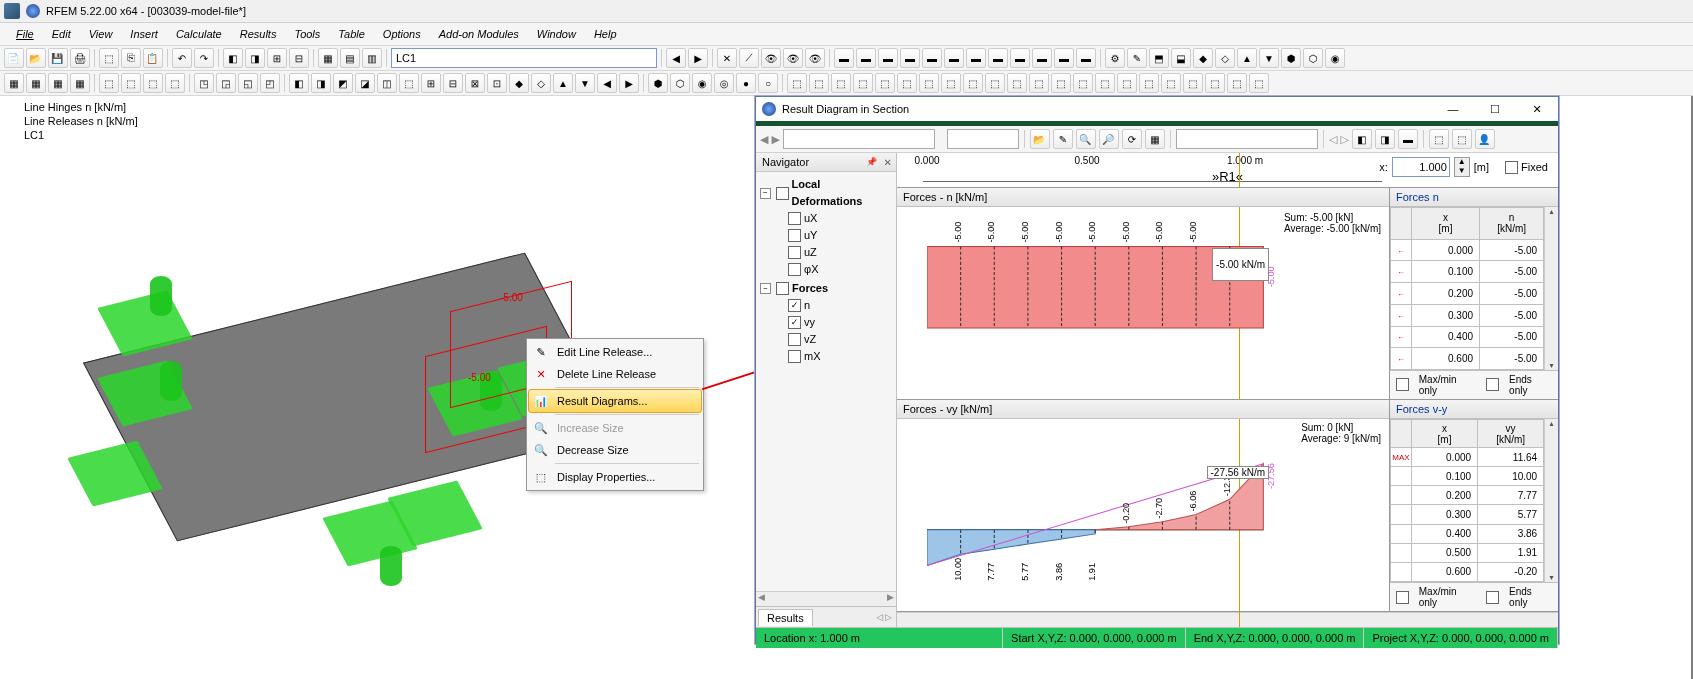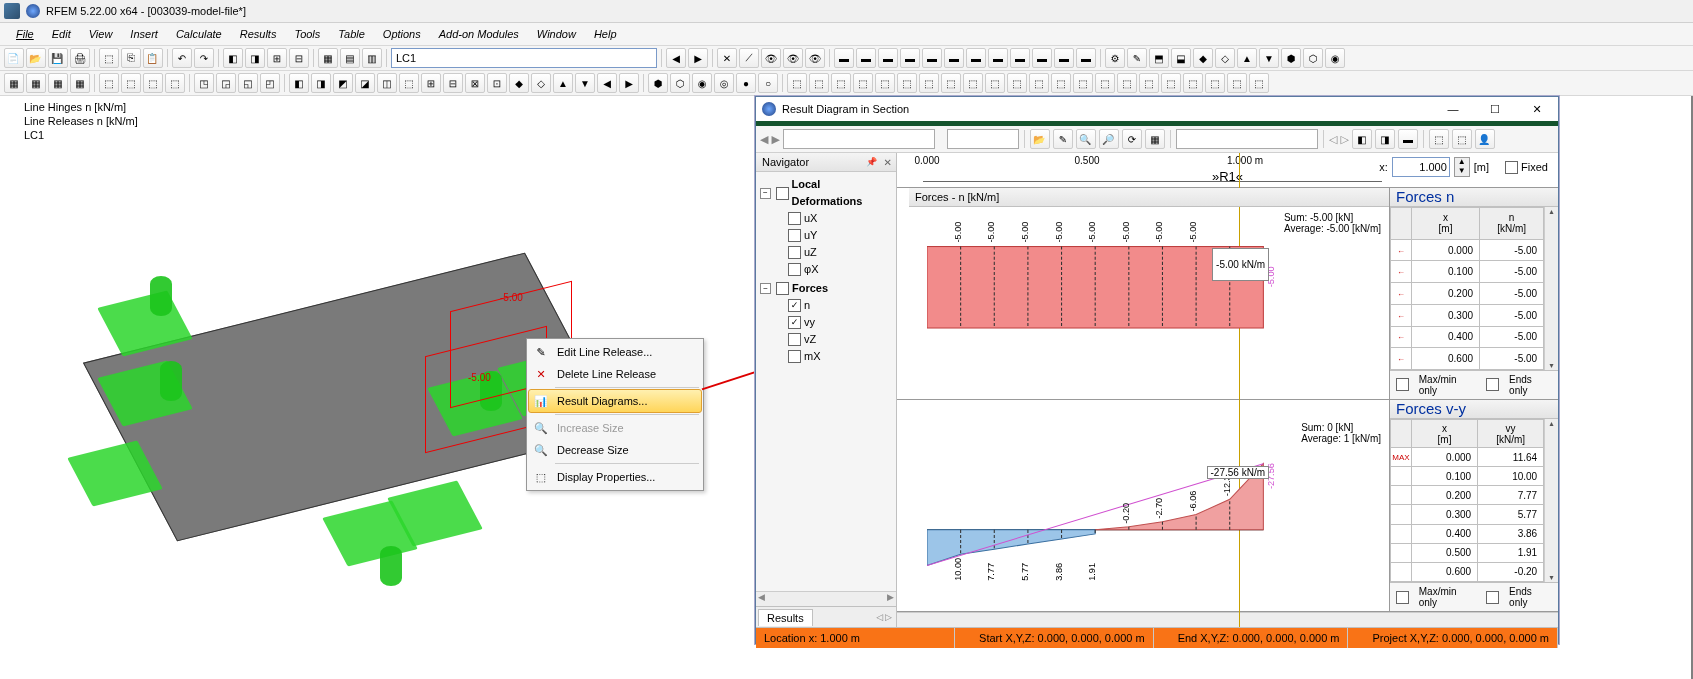--- a/index.html
+++ b/index.html
@@ -56,32 +56,32 @@
 .axis-top .tick{position:absolute;top:2px;transform:translateX(-50%);}
 .axis-top .r1{position:absolute;left:50%;top:16px;transform:translateX(-50%);font-size:13px;}
 .axis-top .xbox{position:absolute;right:10px;top:4px;display:flex;align-items:center;gap:4px;font-size:11px;}
 .axis-top .xbox input{width:52px;height:16px;text-align:right;border:1px solid #7a9ac9;font-size:11px;}
 .axis-top .xbox .ud{width:14px;height:18px;border:1px solid #999;background:#eee;font-size:8px;display:flex;flex-direction:column;}
 .axis-top .xbox .ud span{flex:1;text-align:center;line-height:8px;}
 .axis-top .fixed{display:flex;align-items:center;gap:3px;}
 .axis-top .fixed .cb{width:11px;height:11px;border:1px solid #666;background:#fff;}
 .chart-row{display:flex;border-bottom:1px solid #999;}
 .chart-area{flex:1;position:relative;border-right:1px solid #999;}
-.chart-area .hd{position:absolute;left:0;top:0;right:0;height:18px;background:linear-gradient(#f4f4f4,#e4e4e4);border-bottom:1px solid #c0c0c0;padding-left:6px;font-size:11px;display:flex;align-items:center;margin-left:12px;}
+.chart-area .hd{position:absolute;left:0;top:0;right:0;height:18px;background:linear-gradient(#f4f4f4,#e4e4e4);border-bottom:1px solid #c0c0c0;padding-left:6px;font-size:11px;display:flex;align-items:center;}
 .chart-area .plot{position:absolute;left:30px;top:28px;right:10px;bottom:10px;}
 .chart-tbl{width:168px;background:#f6f6f6;display:flex;flex-direction:column;}
-.chart-tbl .hd{height:18px;background:linear-gradient(#f4f4f4,#e4e4e4);border-bottom:1px solid #c0c0c0;padding-left:6px;font-size:15px;display:flex;align-items:center;color:#0030a0;}
+.chart-tbl .hd{height:18px;background:linear-gradient(#f4f4f4,#e4e4e4);border-bottom:1px solid #c0c0c0;padding-left:6px;font-size:11px;display:flex;align-items:center;color:#0030a0;}
 .chart-tbl table{width:100%;border-collapse:collapse;font-size:10px;}
 .chart-tbl th{background:#eee;border:1px solid #c0c0c0;padding:1px 2px;font-weight:normal;text-align:center;line-height:11px;}
 .chart-tbl td{border:1px solid #c0c0c0;padding:1px 6px;text-align:right;background:#fff;height:14px;}
 .chart-tbl td.mk{width:16px;text-align:center;padding:0;font-size:8px;color:#c00;}
 .chart-tbl .sb{width:14px;background:#eee;border-left:1px solid #ccc;}
 .chart-tbl .foot{display:flex;gap:10px;padding:3px 6px;font-size:10px;border-top:1px solid #c0c0c0;align-items:center;}
 .chart-tbl .foot .cb{width:11px;height:11px;border:1px solid #666;background:#fff;display:inline-block;}
-.status{height:20px;background:#f97316;border-top:1px solid #c0c0c0;display:flex;align-items:center;font-size:11px;gap:16px;}
+.status{height:20px;background:#22c55e;border-top:1px solid #c0c0c0;display:flex;align-items:center;font-size:11px;}
 .status .cell{padding:0 8px;border-right:1px solid #c8c8c8;height:100%;display:flex;align-items:center;}
 
 .plot text{font-size:9px;font-family:inherit;}
 </style>
 </head>
 <body>
 
 <div class="titlebar">
   <span class="ico"></span>
   <span style="width:14px;height:14px;background:radial-gradient(circle,#6fa8ff,#204080);border-radius:50%;"></span>
@@ -528,23 +528,24 @@
             <span class="cb"></span>
               <span>Max/min only</span>
             <span class="cb"></span>
               <span>Ends only</span>
           </div>
         </div>
       </div>
 
       <div class="chart-row" style="height:212px">
         <div class="chart-area">
+          <div class="hd">Forces - vy [kN/m]</div>
           <div style="position:absolute;right:8px;top:22px;font-size:10px">
             <div>Sum: 0 [kN]</div>
-            <div>Average: 1 [kN/m]</div>
+            <div>Average: 9 [kN/m]</div>
           </div>
           <div class="plot">
             <svg width="100%" height="100%" viewBox="0 0 430 170" preserveAspectRatio="none">
               <line x1="0" y1="100" x2="320" y2="100" stroke="#000"></line>
               <polygon points="0,100 0,135 32,124 64,119 96,114 128,109 160,104 160,100" fill="#9cc5e8" stroke="#3a6fa0"></polygon>
               <polygon points="160,100 192,97 224,92 256,85 288,70 320,35 320,100" fill="#f0a0a0" stroke="#c05050"></polygon>
               <g stroke="#333" stroke-dasharray="3 2">
                 <line x1="32" y1="100" x2="32" y2="124"></line>
                   <line x1="64" y1="100" x2="64" y2="119"></line>
                 <line x1="96" y1="100" x2="96" y2="114"></line>

